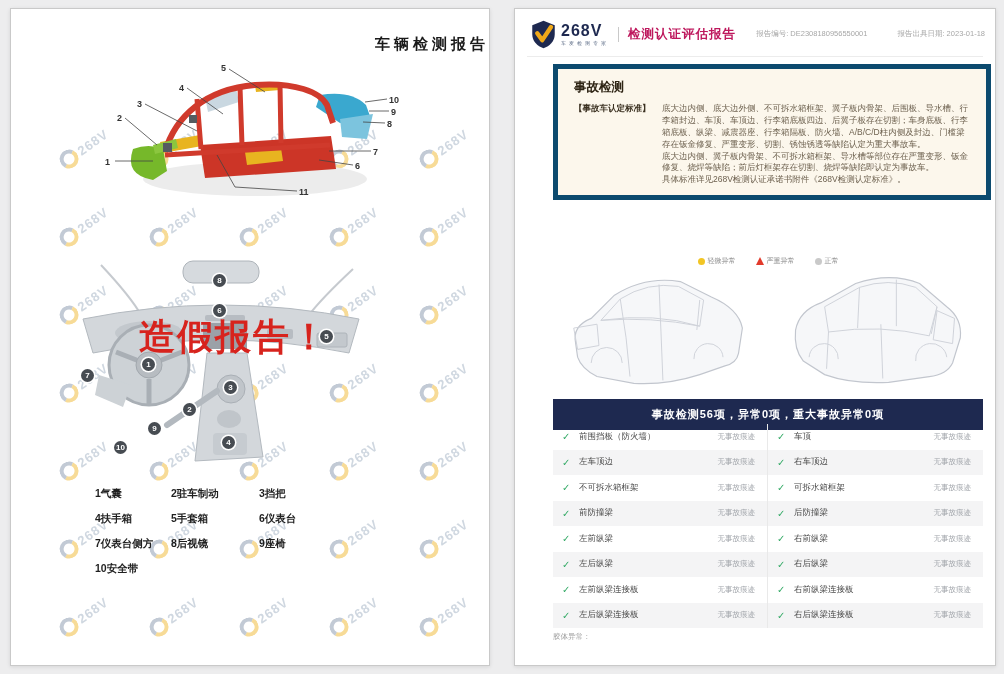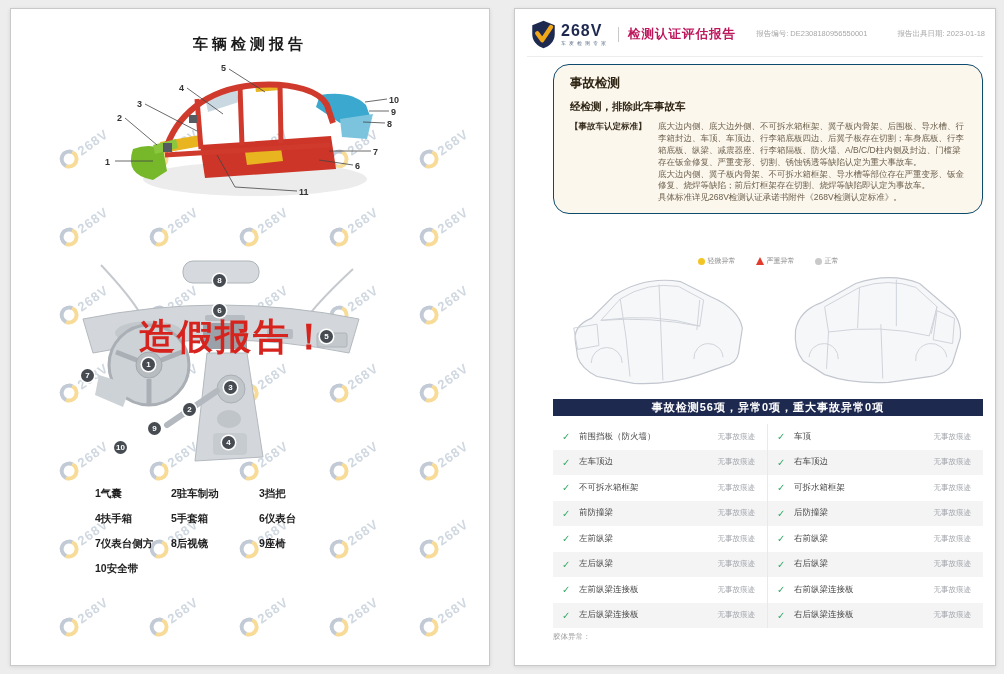--- a/index.html
+++ b/index.html
@@ -7,21 +7,21 @@
     width:1004px;height:674px;position:relative;overflow:hidden;
     background:#ededee;
     font-family:"Liberation Sans","DejaVu Sans",sans-serif;
     -webkit-font-smoothing:antialiased;
   }
   .page{position:absolute;background:#fff;border:1px solid #c9c9c9;box-shadow:0 1px 4px rgba(0,0,0,.10);}
   .page-left{left:10px;top:8px;width:478px;height:656px;}
   .page-right{left:514px;top:8px;width:480px;height:656px;}
 
   
-  .lp-title{position:absolute;left:0;right:0;top:26px;text-align:center;
+  .lp-title{position:absolute;left:0;right:0;top:26px;text-align:right;
     font-size:15px;font-weight:700;letter-spacing:4px;color:#1a1a1a;z-index:2;}
   .wm-grid{position:absolute;left:28px;top:100px;width:450px;height:545px;
     display:flex;flex-wrap:wrap;align-content:flex-start;z-index:1;pointer-events:none;}
   .wm{width:90px;height:78px;display:flex;align-items:center;justify-content:center;
     transform:rotate(-35deg);font-size:13px;font-weight:700;color:#a0b0c2;
     letter-spacing:1px;opacity:.5;}
   .wm::before{content:"";width:11px;height:11px;border-radius:50%;flex:none;
     border:4px solid #8796ad;border-bottom-color:#f0b832;border-right-color:#f0b832;
     margin-right:2px;transform:rotate(15deg);}
   .body-diagram{position:absolute;left:94px;top:48px;width:290px;height:158px;z-index:2;}
@@ -55,42 +55,42 @@
   .logo-shield{width:25px;height:29px;flex:none;}
   .logo-texts{margin-left:5px;display:flex;flex-direction:column;line-height:1;}
   .logo-name{font-size:16px;font-weight:800;color:#1e2950;letter-spacing:1px;}
   .logo-sub{font-size:5px;color:#5a6a85;letter-spacing:3px;margin-top:2px;}
   .logo-divider{width:1px;height:15px;background:#c9c9c9;margin:0 9px;}
   .report-type{font-size:12.5px;font-weight:700;color:#be185d;letter-spacing:1px;}
   .rp-meta{margin-left:auto;font-size:7.5px;color:#a7a7a7;display:flex;gap:30px;align-items:flex-end;}
   .rp-line{position:absolute;left:12px;right:12px;top:47px;border-top:1px solid #ececec;}
 
   .accident-box{position:absolute;left:38px;top:55px;width:396px;
-    background:#fcf7ec;border:1px solid #0c4a6e;border-radius:16px;
+    background:#fcf7ec;border:5px solid #0c4a6e;border-radius:0;
     padding:10px 16px 9px 16px;}
   .ab-title{font-size:12.5px;font-weight:800;color:#2e2414;}
   .ab-sub{font-size:10.5px;font-weight:800;color:#2e2414;margin-top:8px;}
   .std-row{display:flex;margin-top:7px;}
   .std-term{flex:none;width:88px;font-size:8.5px;font-weight:800;color:#3a3020;line-height:1.4;}
   .std-desc{flex:1;font-size:8.5px;color:#6e6250;line-height:1.4;white-space:pre-line;}
 
   .diagram-legend{position:absolute;left:38px;top:247px;width:430px;
     display:flex;justify-content:center;align-items:center;gap:20px;
     font-size:7px;color:#8a8a8a;}
   .dl-item{display:flex;align-items:center;gap:3px;}
   .dot{width:7px;height:7px;border-radius:50%;display:inline-block;}
   .dot-yellow{background:#f2c524;}
   .dot-gray{background:#c9c9c9;}
   .tri-red{width:0;height:0;border-left:4.5px solid transparent;
     border-right:4.5px solid transparent;border-bottom:8px solid #e23a2b;display:inline-block;}
 
   .cars-row{position:absolute;left:38px;top:258px;width:430px;height:128px;
     display:flex;justify-content:center;align-items:center;gap:10px;}
 
-  .banner{position:absolute;left:38px;top:390px;width:430px;height:17px;
+  .banner{position:absolute;left:38px;top:390px;width:430px;height:31px;
     background:#1e2950;color:#fff;font-size:11px;font-weight:700;
     display:flex;align-items:center;justify-content:center;letter-spacing:1px;}
   .itable{position:absolute;left:38px;top:415px;width:430px;}
   .t-row{display:flex;height:25.5px;}
   .t-row:nth-child(even){background:#f4f4f5;}
   .t-cell{width:50%;display:flex;align-items:center;position:relative;padding-left:26px;box-sizing:border-box;}
   .t-cell:first-child{border-right:1px solid #e9e9e9;}
   .t-check{position:absolute;left:9px;color:#36ab68;font-size:10px;font-weight:700;}
   .t-label{font-size:8.5px;color:#4a4a4a;}
   .t-status{margin-left:auto;padding-right:12px;font-size:7.5px;color:#a0a4aa;}
@@ -259,21 +259,20 @@
     </div>
     <div class="rp-meta">
       <span>报告编号: DE2308180956550001</span>
       <span>报告出具日期: 2023-01-18</span>
     </div>
   </div>
   <div class="rp-line"></div>
 
   <div class="accident-box">
     <div class="ab-title">事故检测</div>
-    <div class="ab-sub">经检测，排除此车事故车</div>
     <div class="std-row">
       <span class="std-term">【事故车认定标准】</span>
       <span class="std-desc">底大边内侧、底大边外侧、不可拆水箱框架、翼子板内骨架、后围板、导水槽、行李箱封边、车顶、车顶边、行李箱底板四边、后翼子板存在切割；车身底板、行李箱底板、纵梁、减震器座、行李箱隔板、防火墙、A/B/C/D柱内侧及封边、门槛梁存在钣金修复、严重变形、切割、锈蚀锈透等缺陷认定为重大事故车。
 底大边内侧、翼子板内骨架、不可拆水箱框架、导水槽等部位存在严重变形、钣金修复、烧焊等缺陷；前后灯框架存在切割、烧焊等缺陷即认定为事故车。
 具体标准详见268V检测认证承诺书附件《268V检测认定标准》。</span>
     </div>
   </div>
 
   <div class="diagram-legend">
     <span class="dl-item">

